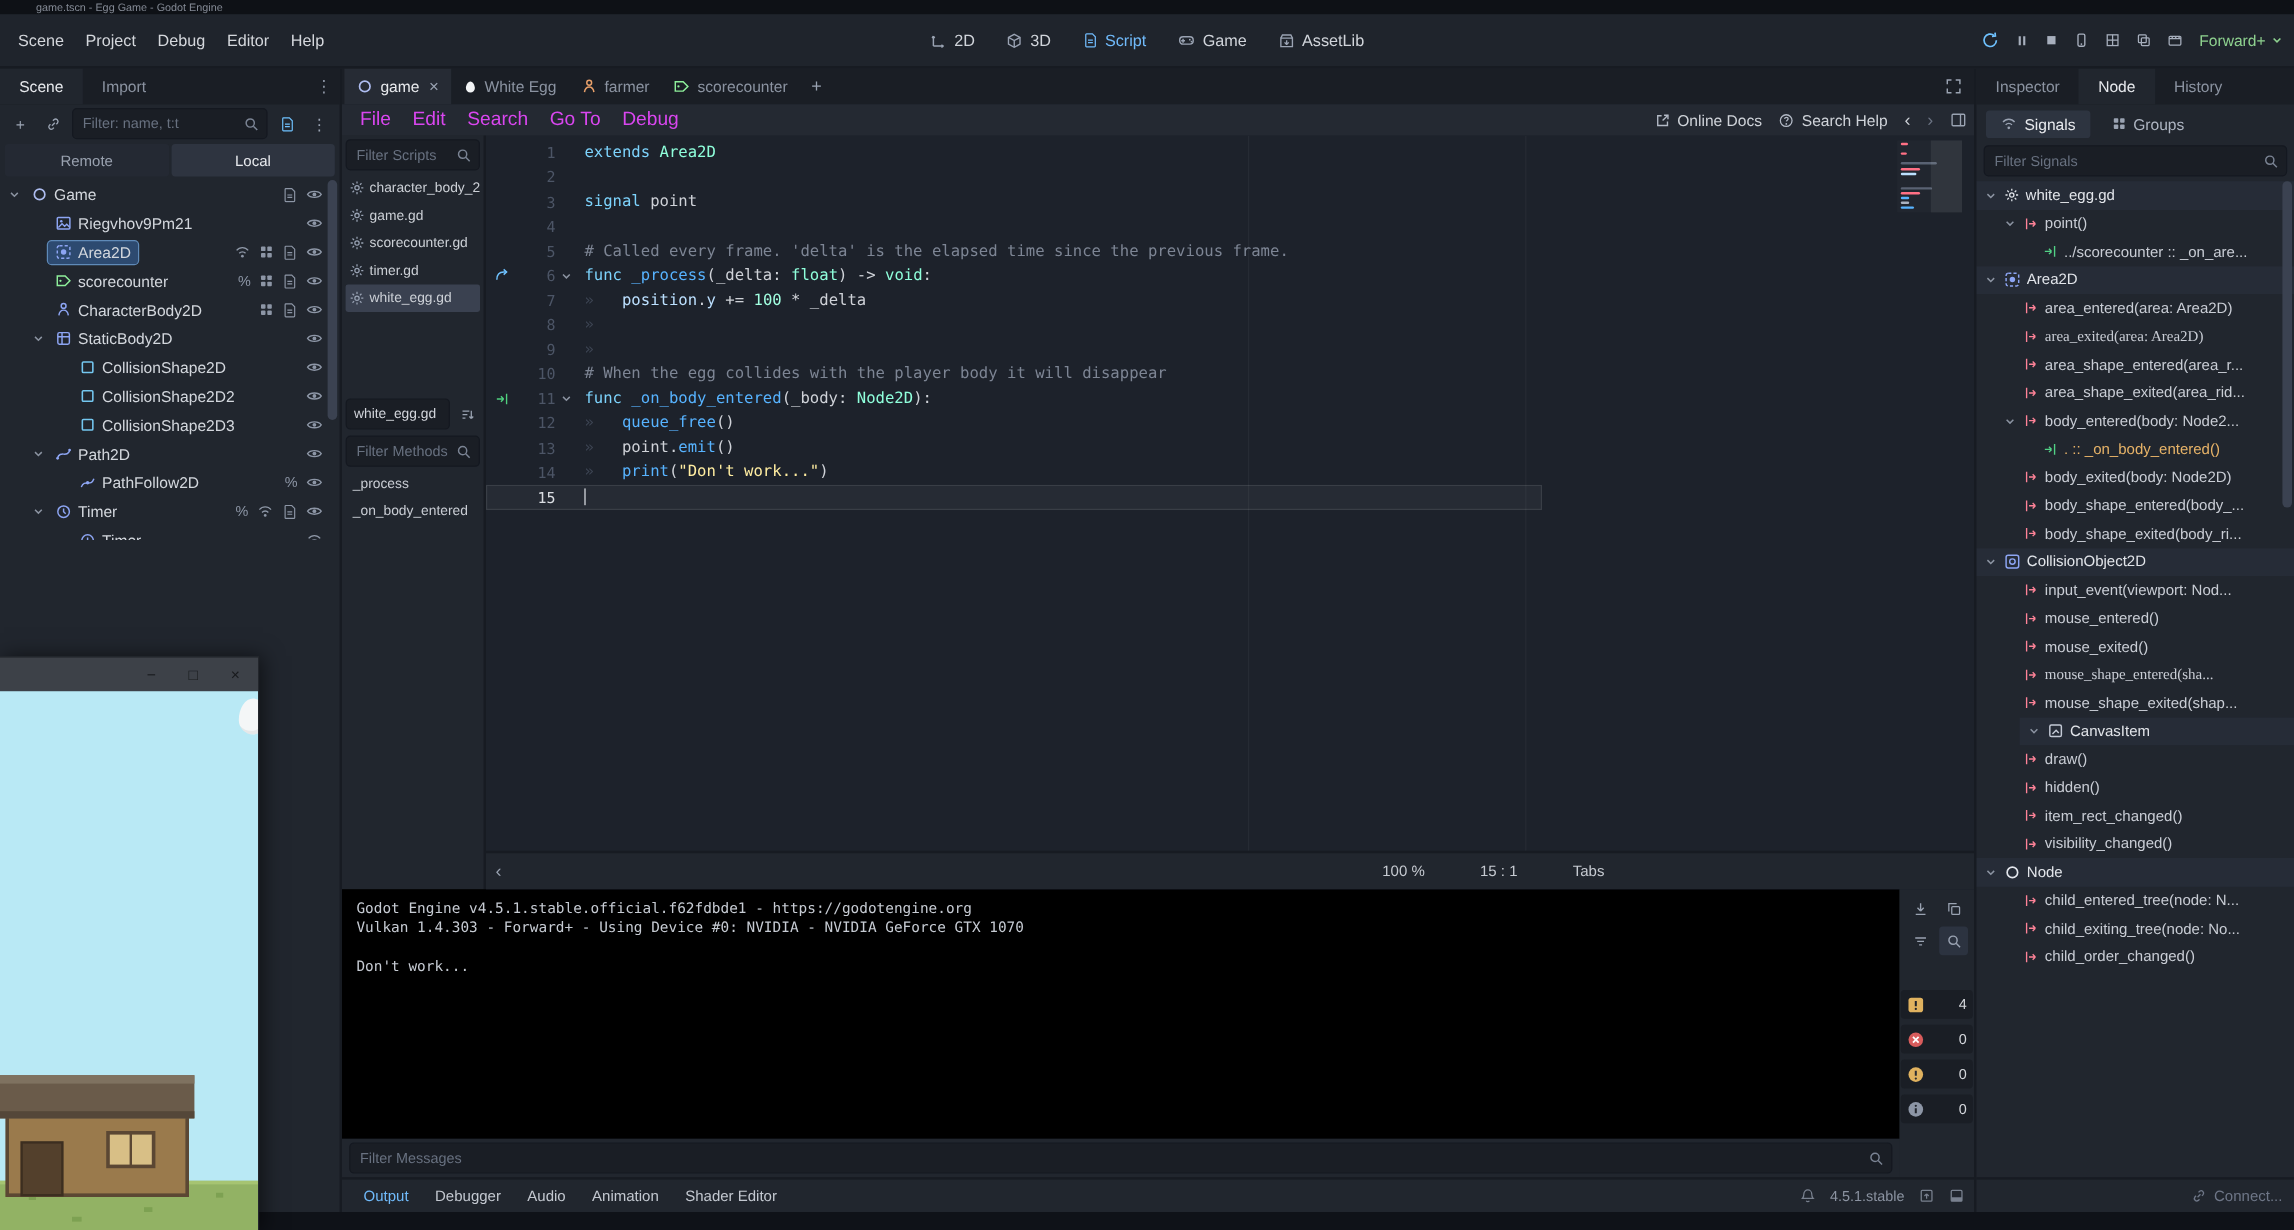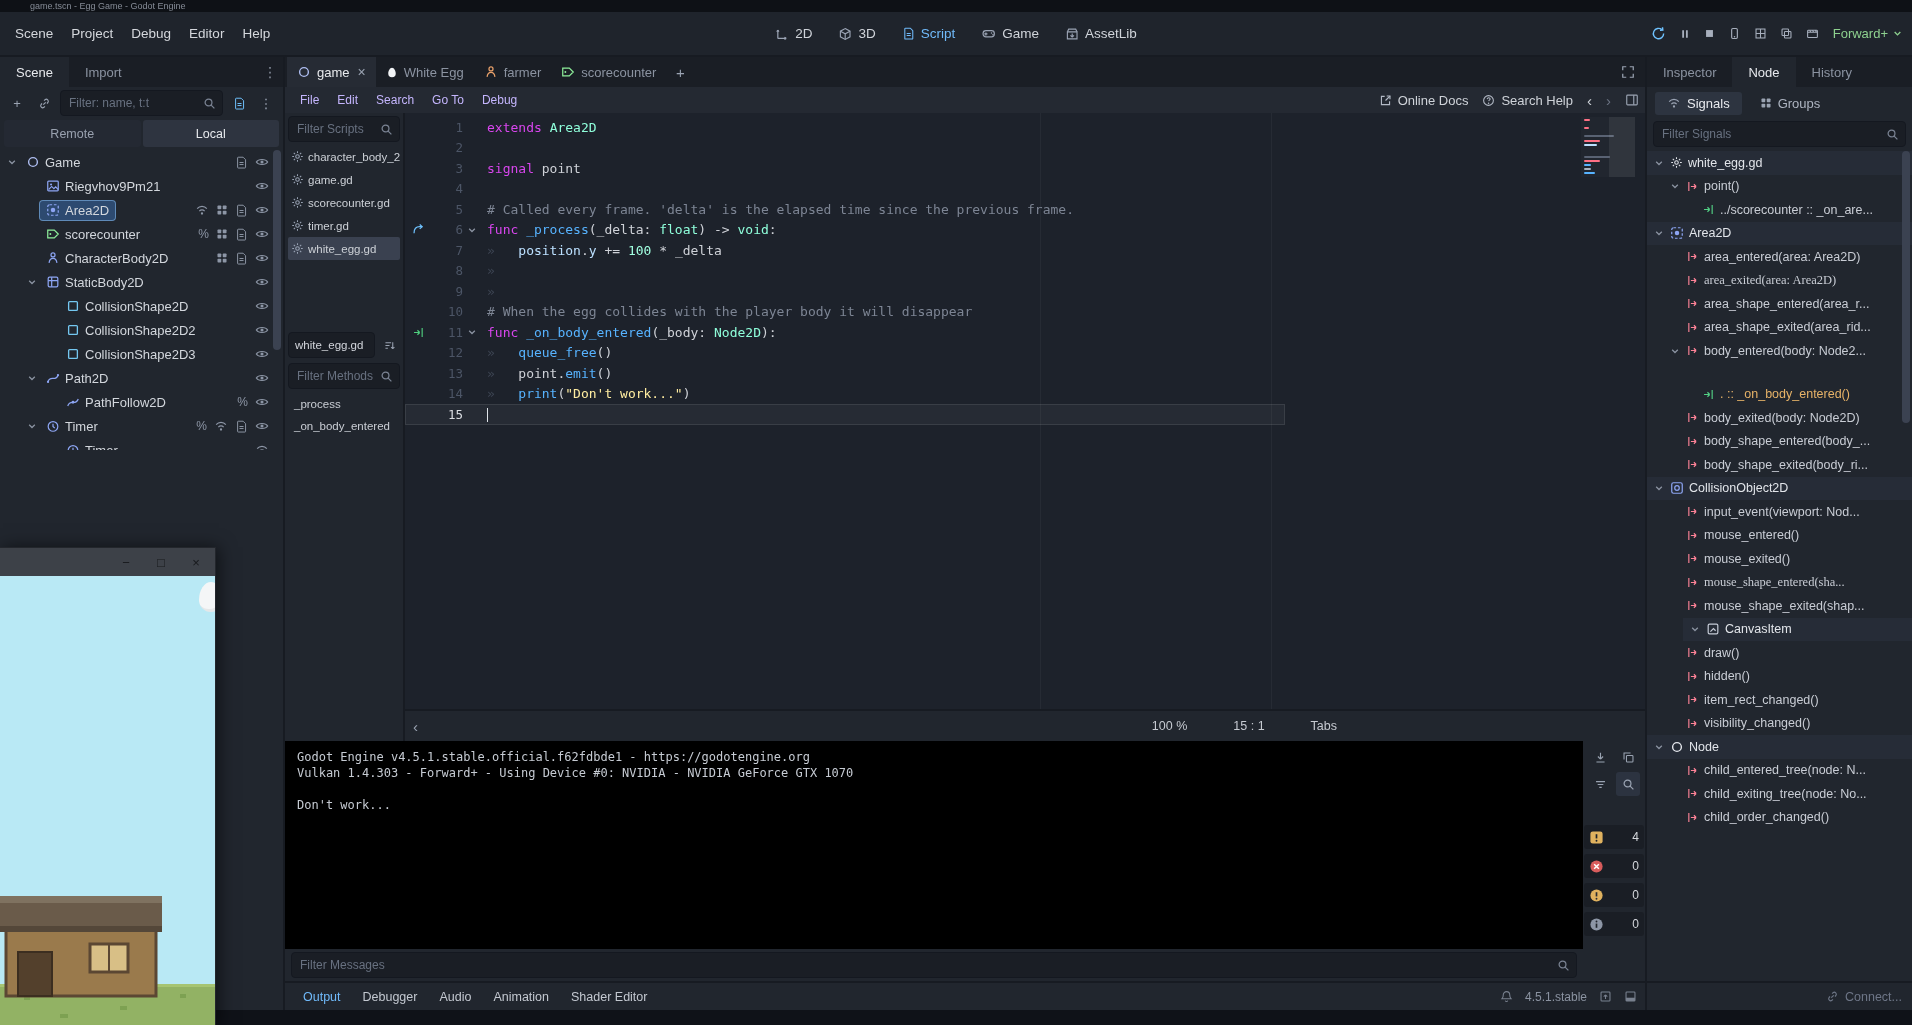--- a/index.html
+++ b/index.html
@@ -51,21 +51,21 @@
   .dock-empty{flex:1}
 
   .center{flex:1;display:flex;flex-direction:column;min-width:0}
   .scene-tabbar{height:30px;background:#1a1e25;display:flex;align-items:stretch;padding-left:2px;flex:none}
   .stab{display:flex;align-items:center;gap:6px;padding:0 10px;color:#8b93a1;font-size:13px;white-space:nowrap}
   .stab.active{background:#262b34;color:#e8eaed}
   .tab-close{color:#9aa3b2;font-size:14px;margin-left:2px}
   .stab-plus{width:28px;display:flex;align-items:center;justify-content:center;color:#9aa3b2;font-size:15px}
   .fullscreen-btn{margin-left:auto;margin-right:10px;align-self:center;color:#9aa3b2;display:flex}
   .script-menubar{height:26px;background:#242932;display:flex;align-items:center;padding:0 6px;gap:2px;flex:none}
-  .sm-item{padding:3px 9px;font-size:12px;color:#c4b5fd}
+  .sm-item{padding:3px 9px;font-size:16px;color:#d946ef}
   .sm-right{margin-left:auto;display:flex;align-items:center;gap:14px;color:#cfd3d9;font-size:13px}
   .sm-link{display:flex;gap:6px;align-items:center}
   .sm-link .ic{color:#b3bac6}
   .nav-arrow{font-size:15px;color:#cfd3d9}
   .nav-arrow.dim{color:#6b7383}
 
   .editor-row{flex:1;display:flex;min-height:0}
   .scripts-panel{width:112px;background:#21262e;border-right:2px solid #171b22;display:flex;flex-direction:column;padding:3px 3px 0;flex:none}
   .script-list{margin-top:3px}
   .sitem{height:23px;display:flex;align-items:center;gap:4px;padding:0 3px;font-size:11.5px;color:#ccd0d6;white-space:nowrap;overflow:hidden;border-radius:2px}
@@ -81,21 +81,21 @@
   .code-scroll{flex:1;position:relative;overflow:hidden;padding-top:4px}
   .guide{position:absolute;top:0;bottom:0;width:1px;background:rgba(255,255,255,0.045)}
   .cline{display:flex;align-items:center;height:20.5px;font:13px "DejaVu Sans Mono",monospace}
   .cg{width:26px;display:flex;justify-content:center;flex:none}
   .cn{width:32px;text-align:right;color:#4c5566;font-size:12.5px;flex:none}
   .cn.cur{color:#dadde2}
   .cf{width:18px;display:flex;justify-content:center;color:#8b93a1;flex:none}
   .ct{white-space:pre;margin-left:6px}
   .cline.current{background:rgba(255,255,255,0.045);box-shadow:inset 0 0 0 1px rgba(255,255,255,0.09);width:880px}
   .caret{display:inline-block;width:1px;height:14px;background:#dfe3e9;vertical-align:middle}
-  .tok-kw{color:#d946ef}.tok-ty{color:#8fffdb}.tok-fn{color:#57b3ff}.tok-mem{color:#bce0ff}
+  .tok-kw{color:#7dd3fc}.tok-ty{color:#8fffdb}.tok-fn{color:#57b3ff}.tok-mem{color:#bce0ff}
   .tok-num{color:#a1ffe0}.tok-str{color:#ffeda1}.tok-com{color:#7d8594}.tok-t{color:#cfd2d8}.tok-ws{color:#3c4452}
   .g-ov{color:#6fc2ff}.g-con{color:#4fd07f}
   .minimap{position:absolute;top:4px;right:10px;width:54px;height:60px;background:rgba(255,255,255,0.02)}
   .mm-line{height:2px;margin:2.1px 0 0 3px;border-radius:1px}
   .mm-view{position:absolute;top:0;right:0;width:26px;height:100%;background:rgba(255,255,255,0.07)}
 
   .code-status{height:30px;background:#21262e;border-top:2px solid #171b22;display:flex;align-items:center;padding:0 8px;font-size:12.5px;color:#c6cad1;flex:none}
   .cs-left{color:#9aa3b2;font-size:15px}
   .cs-right{margin-left:auto;display:flex;gap:46px;margin-right:300px;align-items:center}
 
@@ -1320,21 +1320,21 @@
               </span>
             </span>
             <span class="ic sig-pink">
               <svg width="13" height="13" viewBox="0 0 16 16" fill="none" stroke="currentColor" stroke-width="1.4">
                 <path d="M3.5 2.5v11"></path>
                 <path d="M6 8h6.5M12.5 8L9.7 5.2M12.5 8l-2.8 2.8"></path>
               </svg>
             </span>
             <span class="slabel">body_entered(body: Node2...</span>
           </div>
-          <div class="sig-row selected" style="padding-left: 38px; margin-top: 20px;">
+          <div class="sig-row selected" style="padding-left: 38px;">
             <span class="t-arrow"></span>
             <span class="ic sig-green">
               <svg width="13" height="13" viewBox="0 0 16 16" fill="none" stroke="currentColor" stroke-width="1.4">
                 <path d="M2.5 8h7M9.5 8L6.7 5.2M9.5 8l-2.8 2.8"></path>
                 <path d="M12.5 2.5v11"></path>
               </svg>
             </span>
             <span class="slabel">. :: _on_body_entered()</span>
           </div>
           <div class="sig-row" style="padding-left: 22px;">

